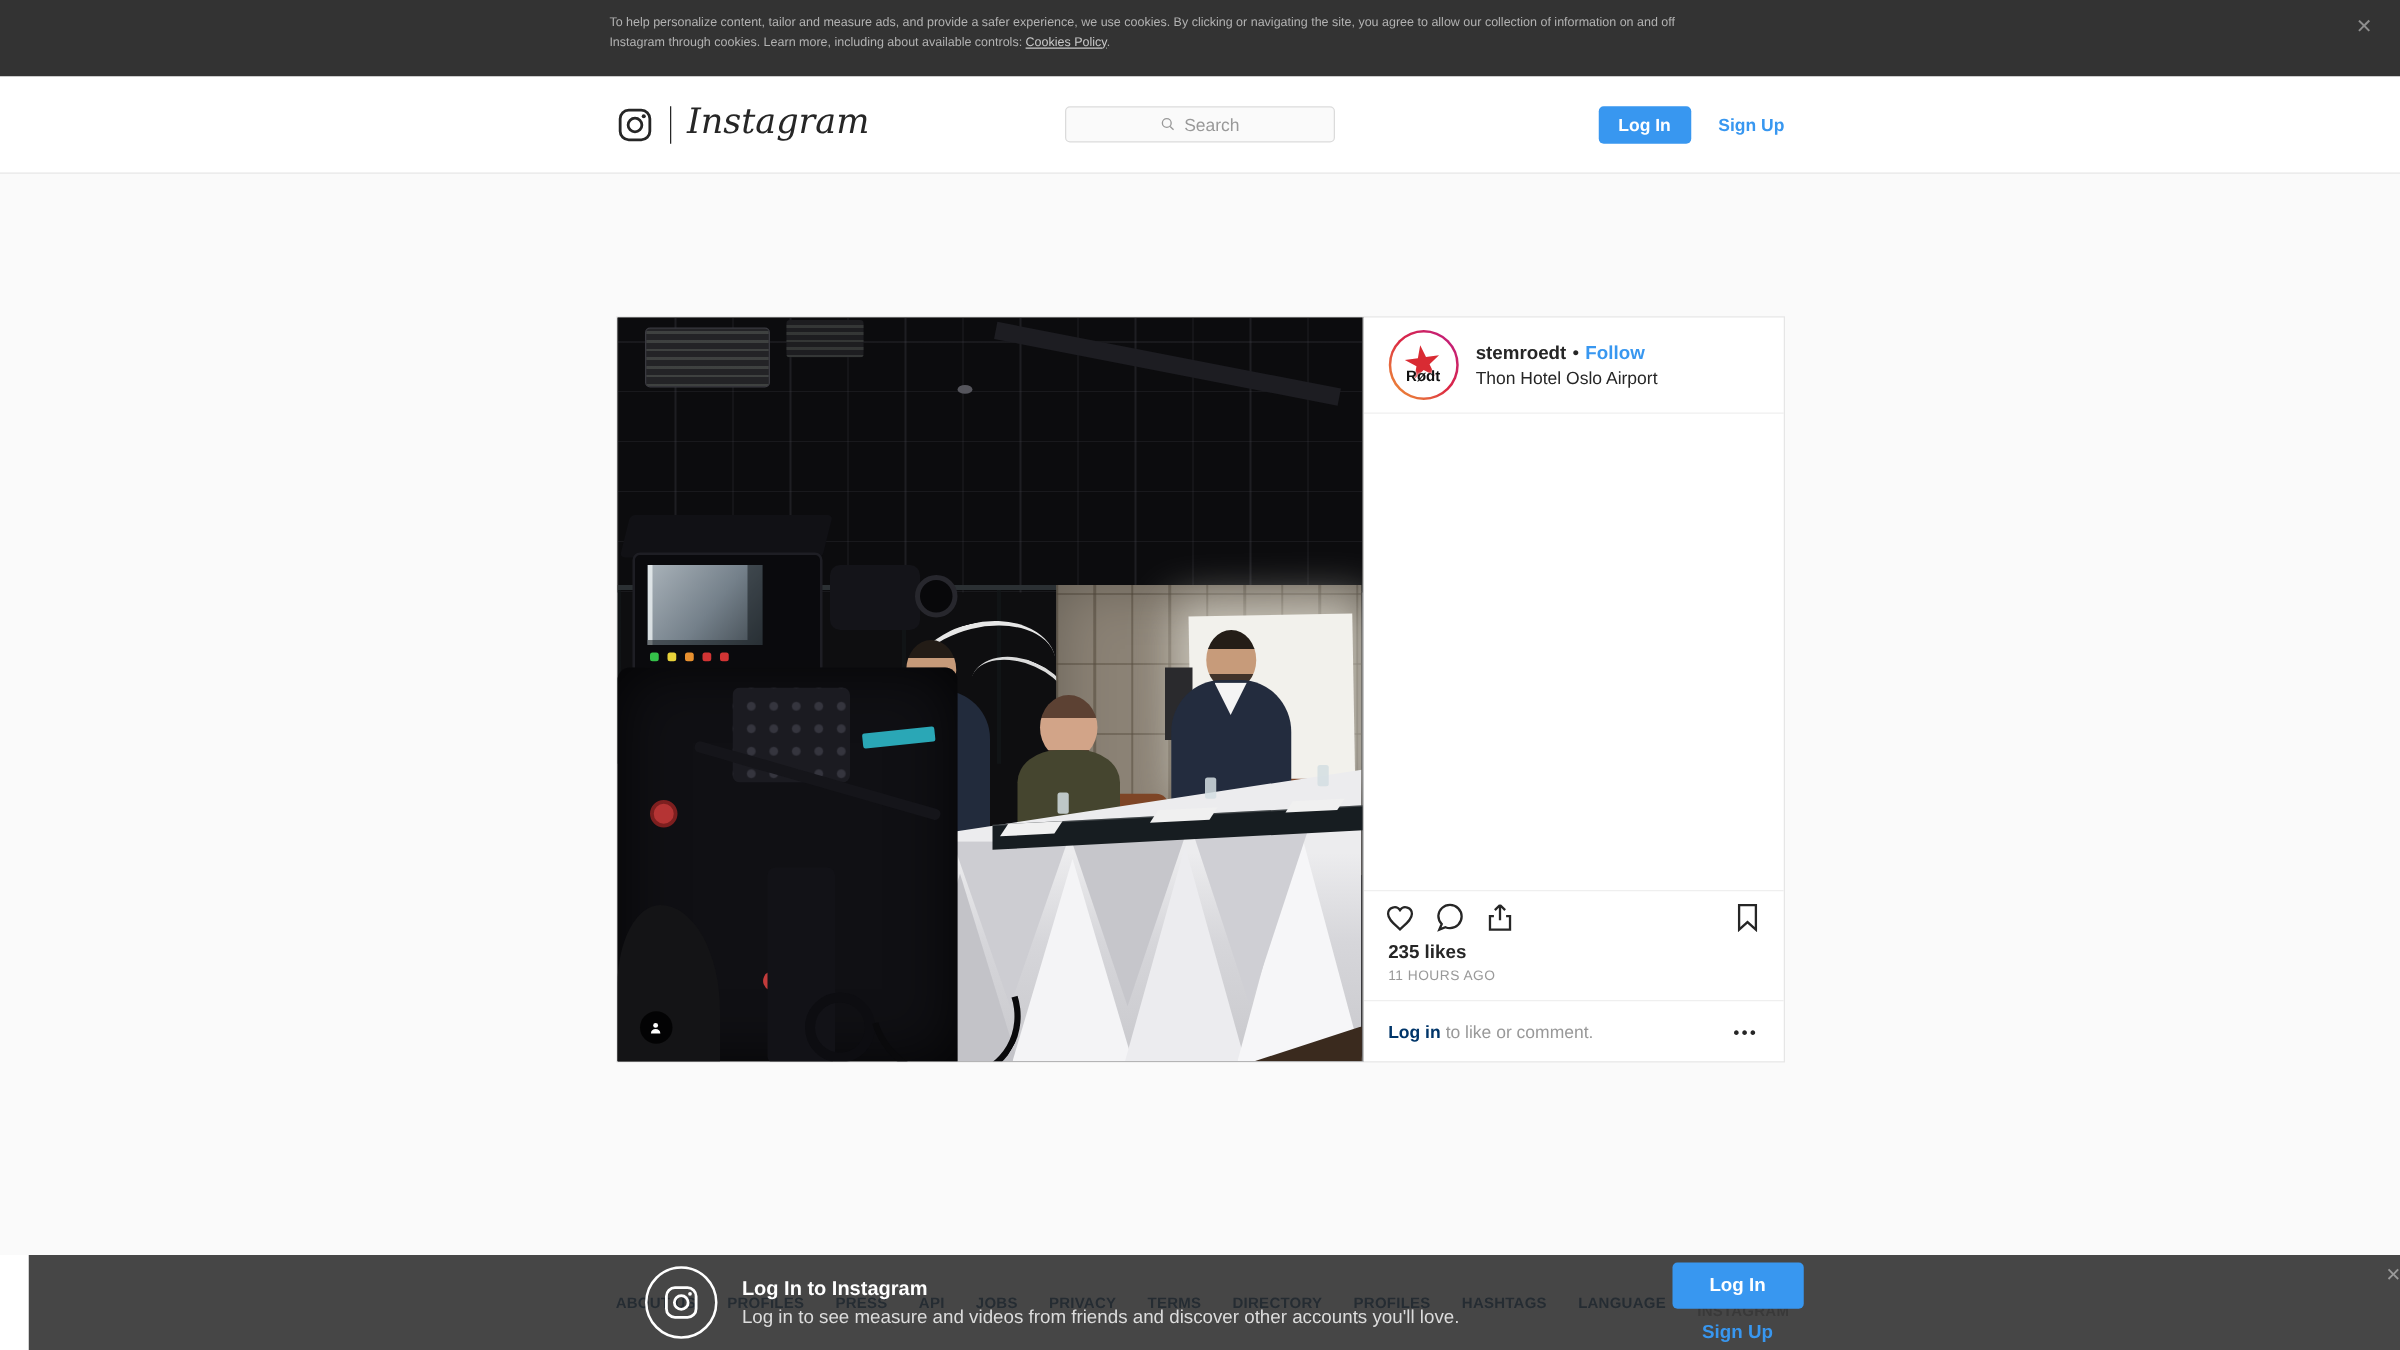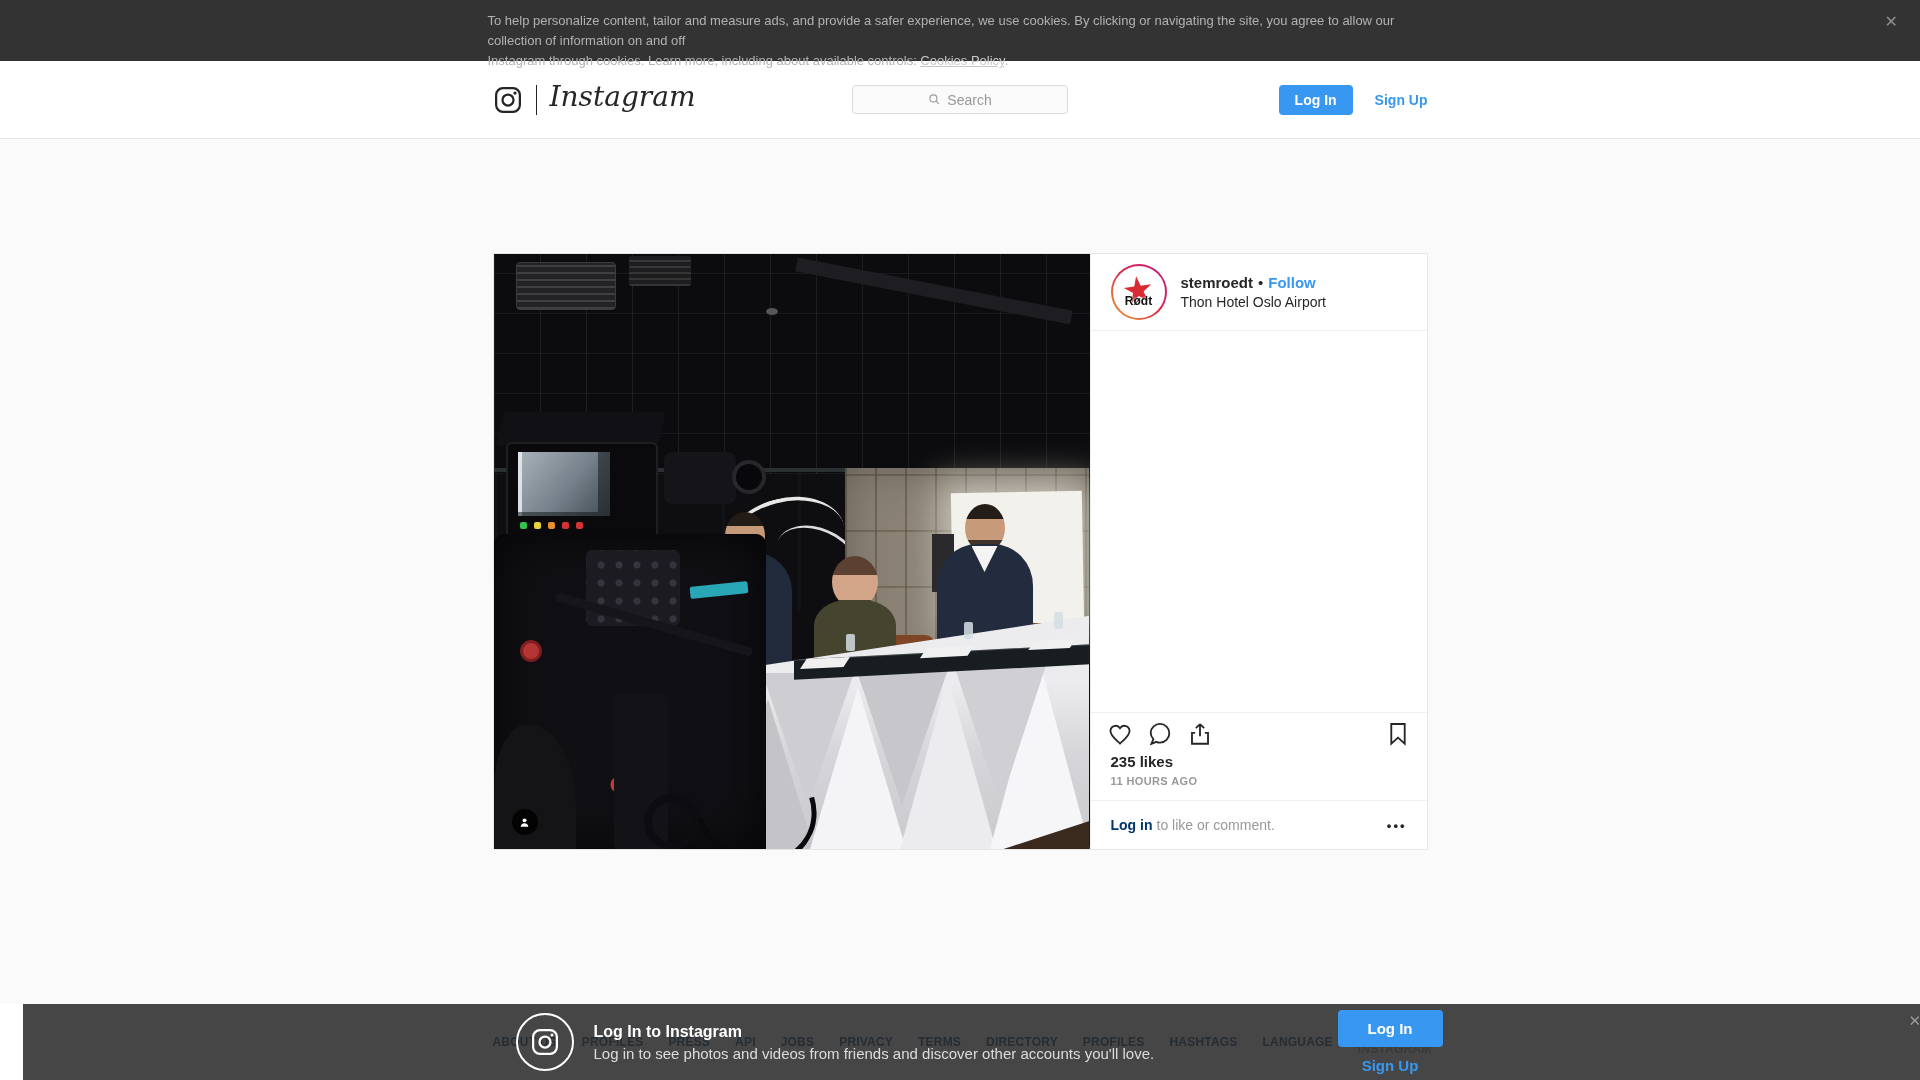--- a/index.html
+++ b/index.html
@@ -11,21 +11,21 @@
     overflow:hidden;
     color:#262626;
   }
   
   .cookie-banner {
     position:absolute; top:0; left:0; width:100%; height:61px;
     background:#333333; z-index:50;
   }
   .cb-text {
     width:945px; margin:0 auto; padding-top:11px;
-    font-size:13px; line-height:1.55; color:#b2b2b2; text-align:left;
+    font-size:10px; line-height:1.55; color:#b2b2b2; text-align:left;
   }
   .cb-link { color:#c9c9c9; text-decoration:underline; cursor:pointer; }
   .banner-close {
     position:absolute; top:14px; right:22px;
     color:#8e8e8e; font-size:16px; cursor:pointer; line-height:1;
   }
   
   .navbar {
     position:absolute; top:61px; left:0; width:100%; height:78px;
     background:#ffffff; border-bottom:1px solid #e6e6e6; z-index:20;
@@ -90,21 +90,21 @@
   .p-caption b { font-weight:700; margin-right:4px; }
   .p-spacer { flex:1; }
   .p-actions {
     border-top:1px solid #efefef;
     padding:8px 16px 2px; display:flex; align-items:center; gap:14px;
   }
   .icon-btn { cursor:pointer; display:flex; }
   .icon-btn svg { stroke:#262626; fill:none; stroke-width:1.7; }
   .bookmark { margin-left:auto; }
   .p-likes { padding:4px 20px 0; font-size:15px; font-weight:700; color:#262626; }
-  .p-time { padding:5px 20px 13px; font-size:11px; color:#999; letter-spacing:.4px;font-weight:bold; }
+  .p-time { padding:5px 20px 13px; font-size:11px; color:#999; letter-spacing:.4px; }
   .p-comment {
     border-top:1px solid #efefef; padding:16px 20px;
     display:flex; align-items:center; font-size:14px; color:#999;
   }
   .login-link { color:#003569; font-weight:600; margin-right:4px; cursor:pointer; }
   .more-opts { margin-left:auto; color:#262626; font-weight:700; letter-spacing:2px; cursor:pointer; font-size:13px; }
   
   .site-footer { position:absolute; bottom:0; left:0; width:100%; height:76px; background:#fff; z-index:30; }
   .f-inner { width:935px; margin:0 auto; padding-top:24px; display:flex; align-items:center; gap:25px; }
   .f-link { font-size:12px; font-weight:700; color:#003569; letter-spacing:.2px; text-decoration:none; cursor:pointer; white-space:nowrap; }
@@ -422,21 +422,21 @@
   <div class="ov-inner">
     <div class="ov-logo">
       <svg width="30" height="30" viewBox="0 0 24 24">
         <rect x="2.5" y="2.5" width="19" height="19" rx="5.5"></rect>
         <circle cx="12" cy="12" r="4.4"></circle>
         <circle cx="17.6" cy="6.4" r="1.2" fill="#fff" stroke="none"></circle>
       </svg>
     </div>
     <div class="ov-texts">
       <div class="ov-title">Log In to Instagram</div>
-      <div class="ov-sub">Log in to see photos and videos from friends and discover other accounts you'll love.</div>
+      <div class="ov-sub">Log in to see measure and videos from friends and discover other accounts you'll love.</div>
     </div>
     <div class="ov-right">
       <button class="ov-btn">Log In</button>
       <span class="ov-signup">Sign Up</span>
     </div>
   </div>
   <span class="ov-close">✕</span>
 </div>
 
 </body></html>

